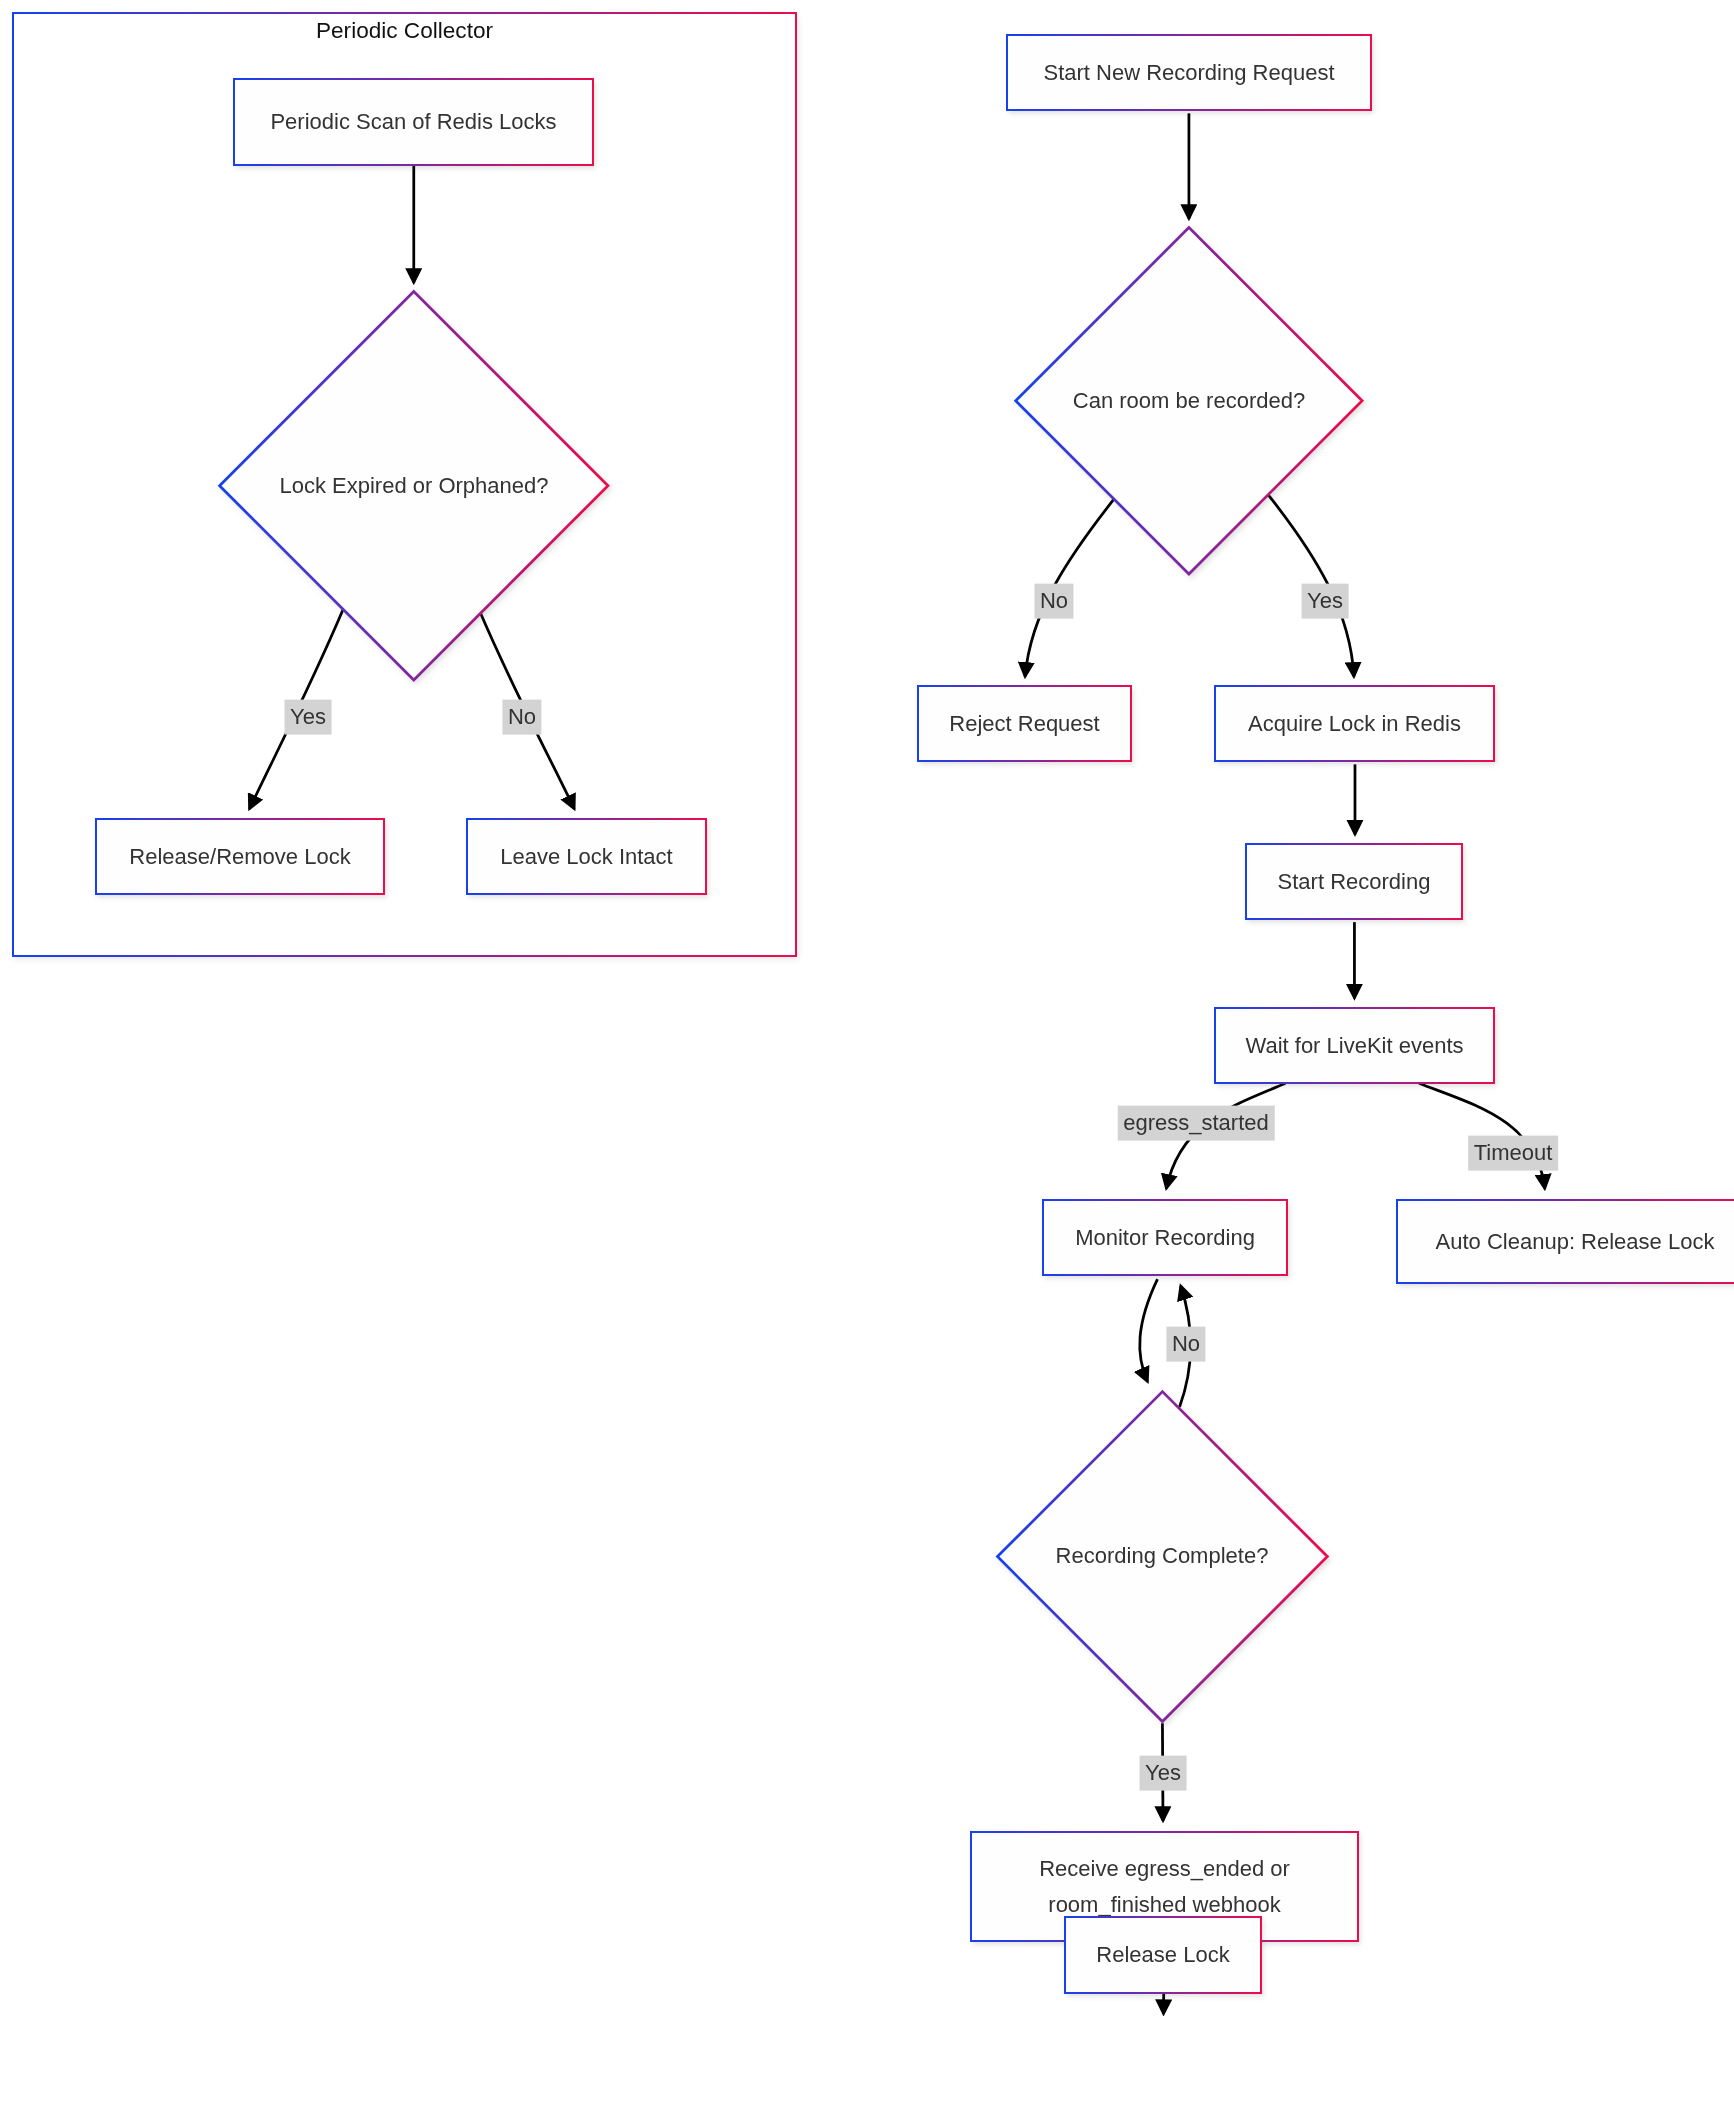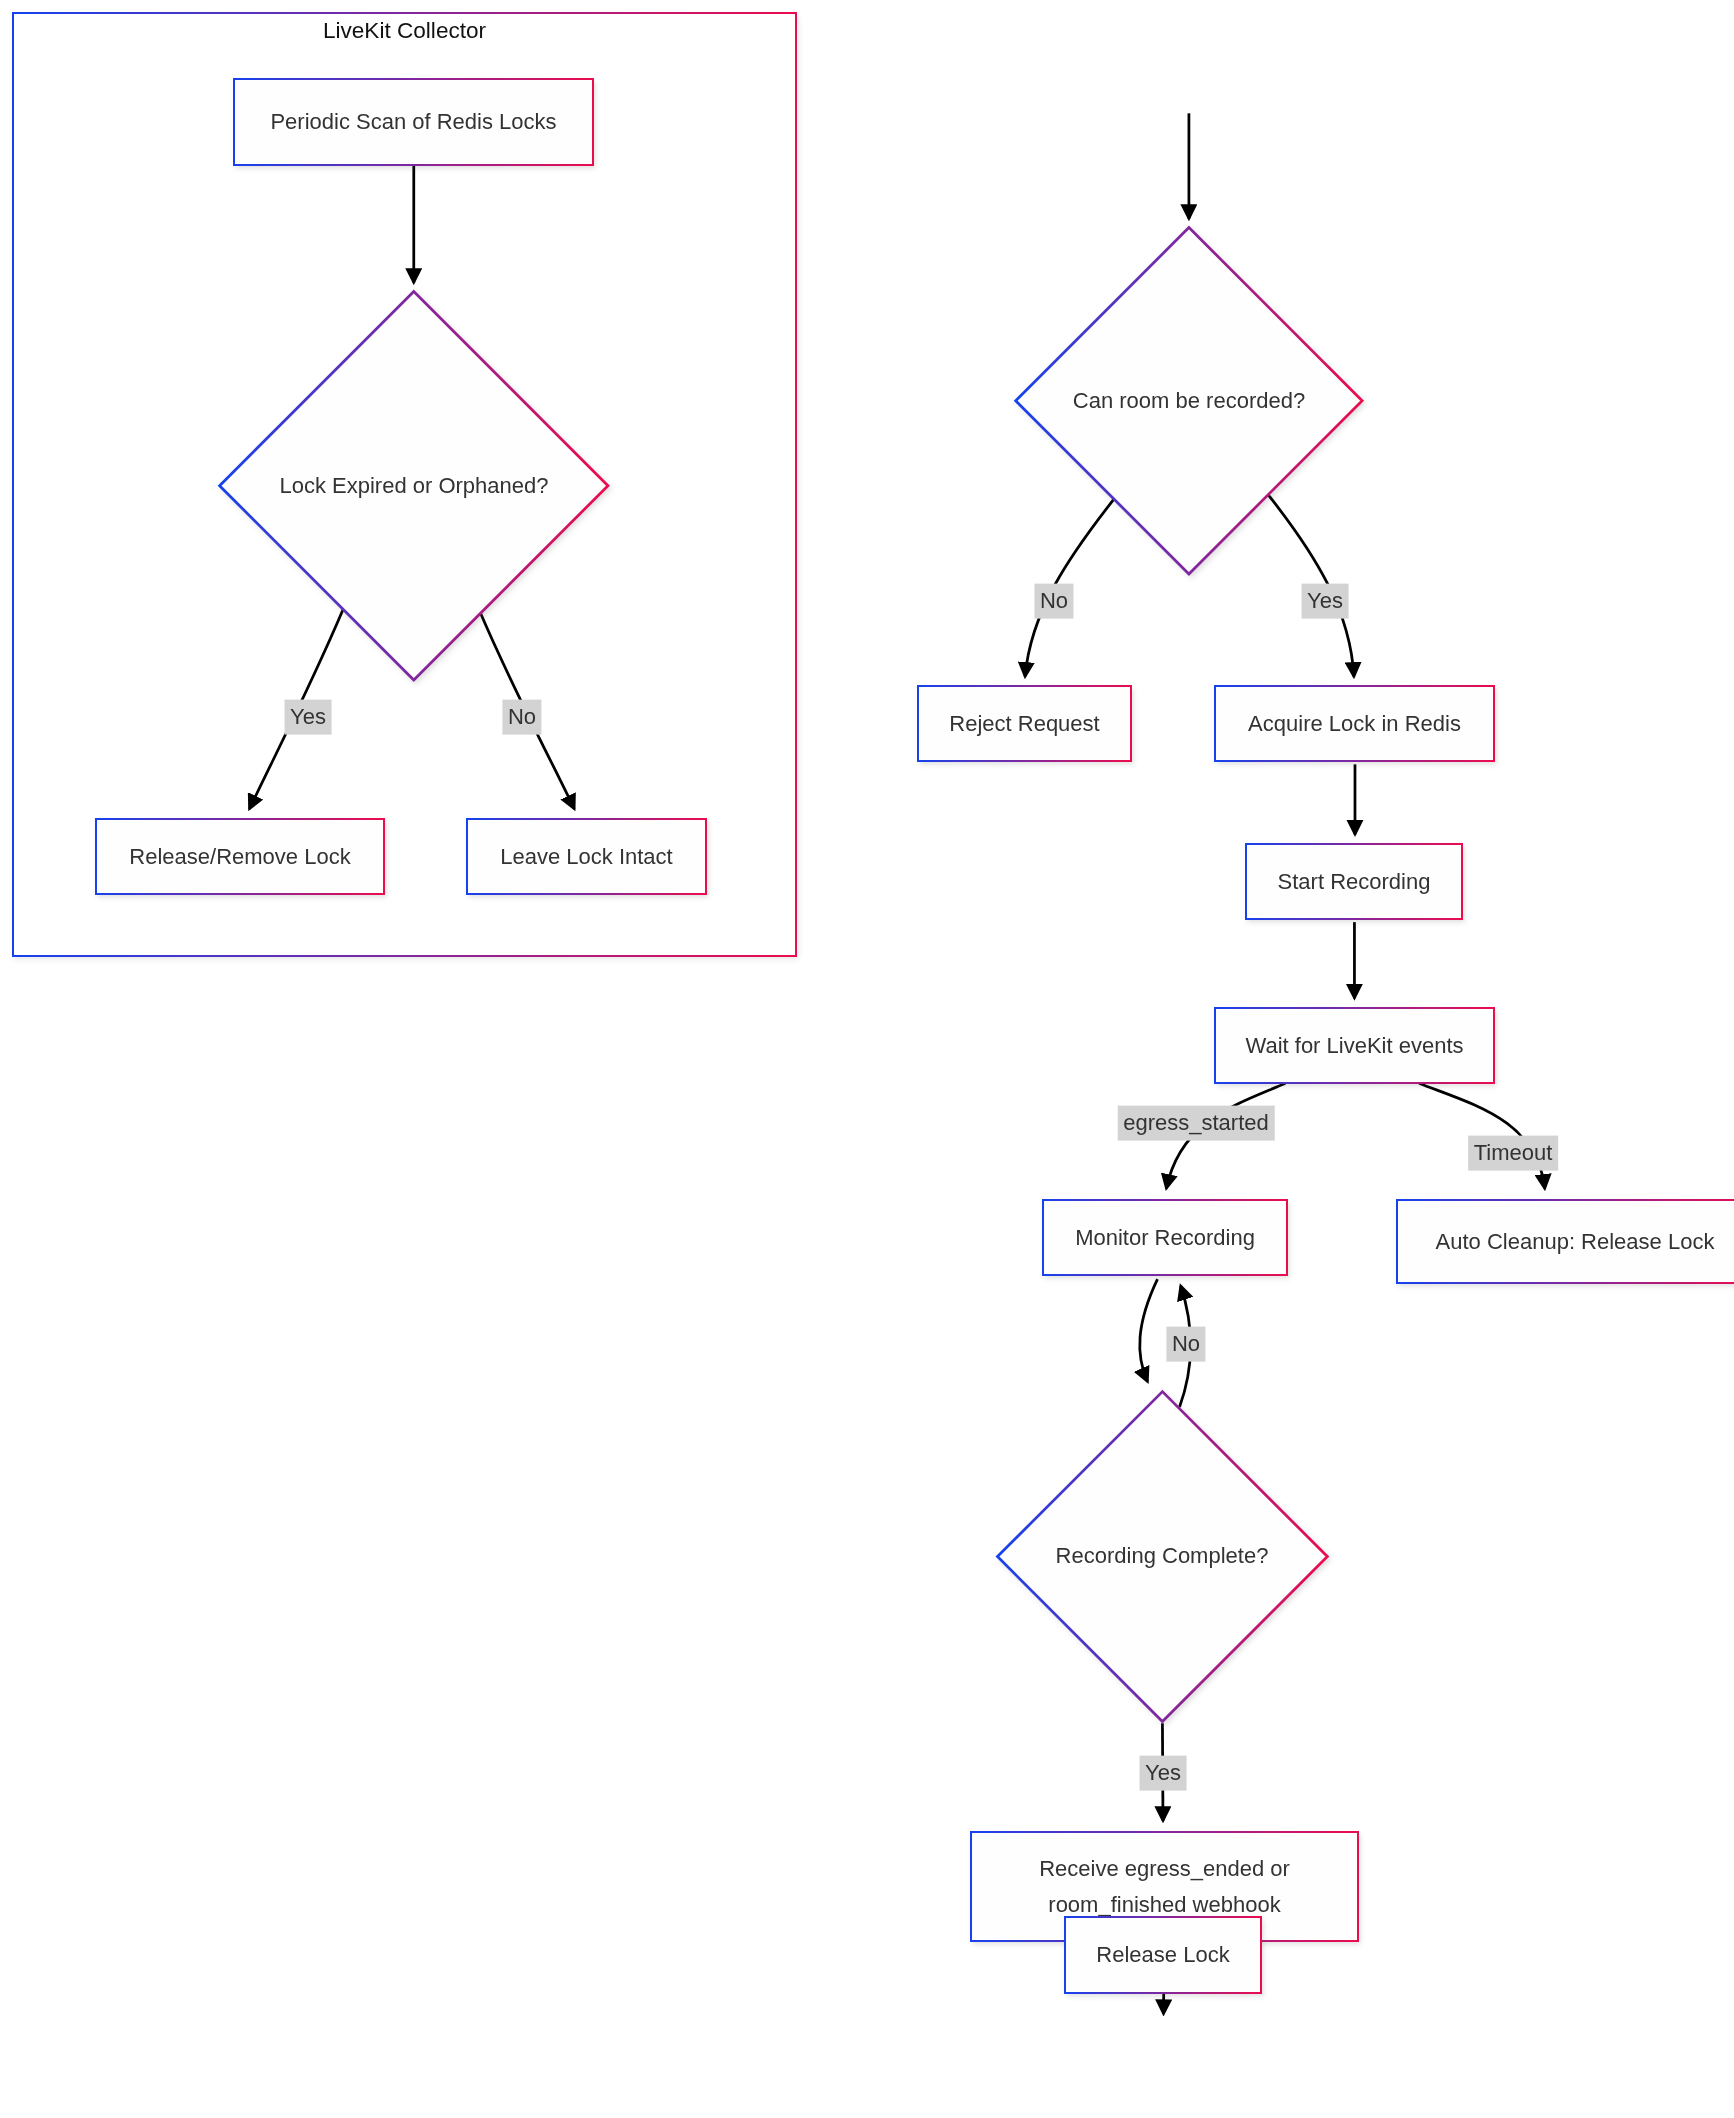--- a/index.html
+++ b/index.html
@@ -96,34 +96,37 @@
     <path class="edge" d="M2138,2550 C2164,2478 2164,2402 2140,2330" marker-end="url(#arrow)"></path>
     <path class="edge" d="M2107,3123 L2108,3300" marker-end="url(#arrow)"></path>
     <path class="edge" d="M2110,3523 L2109,3650" marker-end="url(#arrow)"></path>
 
     <polygon class="diamond" filter="url(#ds)" points="750,528 1102,880 750,1232 398,880" stroke="url(#ggrad)"></polygon>
     <polygon class="diamond" filter="url(#ds)" points="2155,412 2469,726 2155,1040 1841,726" stroke="url(#ggrad)"></polygon>
     <polygon class="diamond" filter="url(#ds)" points="2107,2522 2406,2821 2107,3120 1808,2821" stroke="url(#ggrad)"></polygon>
   </svg>
 
   <div class="subgraph" style="left:12px;top:12px;width:785px;height:945px;"></div>
-  <div class="subgraph-title" style="left:12px;top:17.7px;width:785px;">LiveKit Collector</div>
+  <div class="subgraph-title" style="left:12px;top:17.7px;width:785px;">Periodic Collector</div>
 
   <div class="node" style="left:233px;top:78px;width:361px;height:88px;">
     <span>Periodic Scan of Redis Locks</span>
   </div>
 
   <div class="node" style="left:95px;top:818px;width:290px;height:77px;">
     <span>Release/Remove Lock</span>
   </div>
 
   <div class="node" style="left:466px;top:818px;width:241px;height:77px;">
     <span>Leave Lock Intact</span>
   </div>
 
+  <div class="node" style="left:1006px;top:34px;width:366px;height:77px;">
+    <span>Start New Recording Request</span>
+  </div>
 
   <div class="node" style="left:917px;top:685px;width:215px;height:77px;">
     <span>Reject Request</span>
   </div>
 
   <div class="node" style="left:1214px;top:685px;width:281px;height:77px;">
     <span>Acquire Lock in Redis</span>
   </div>
 
   <div class="node" style="left:1245px;top:843px;width:218px;height:77px;">

